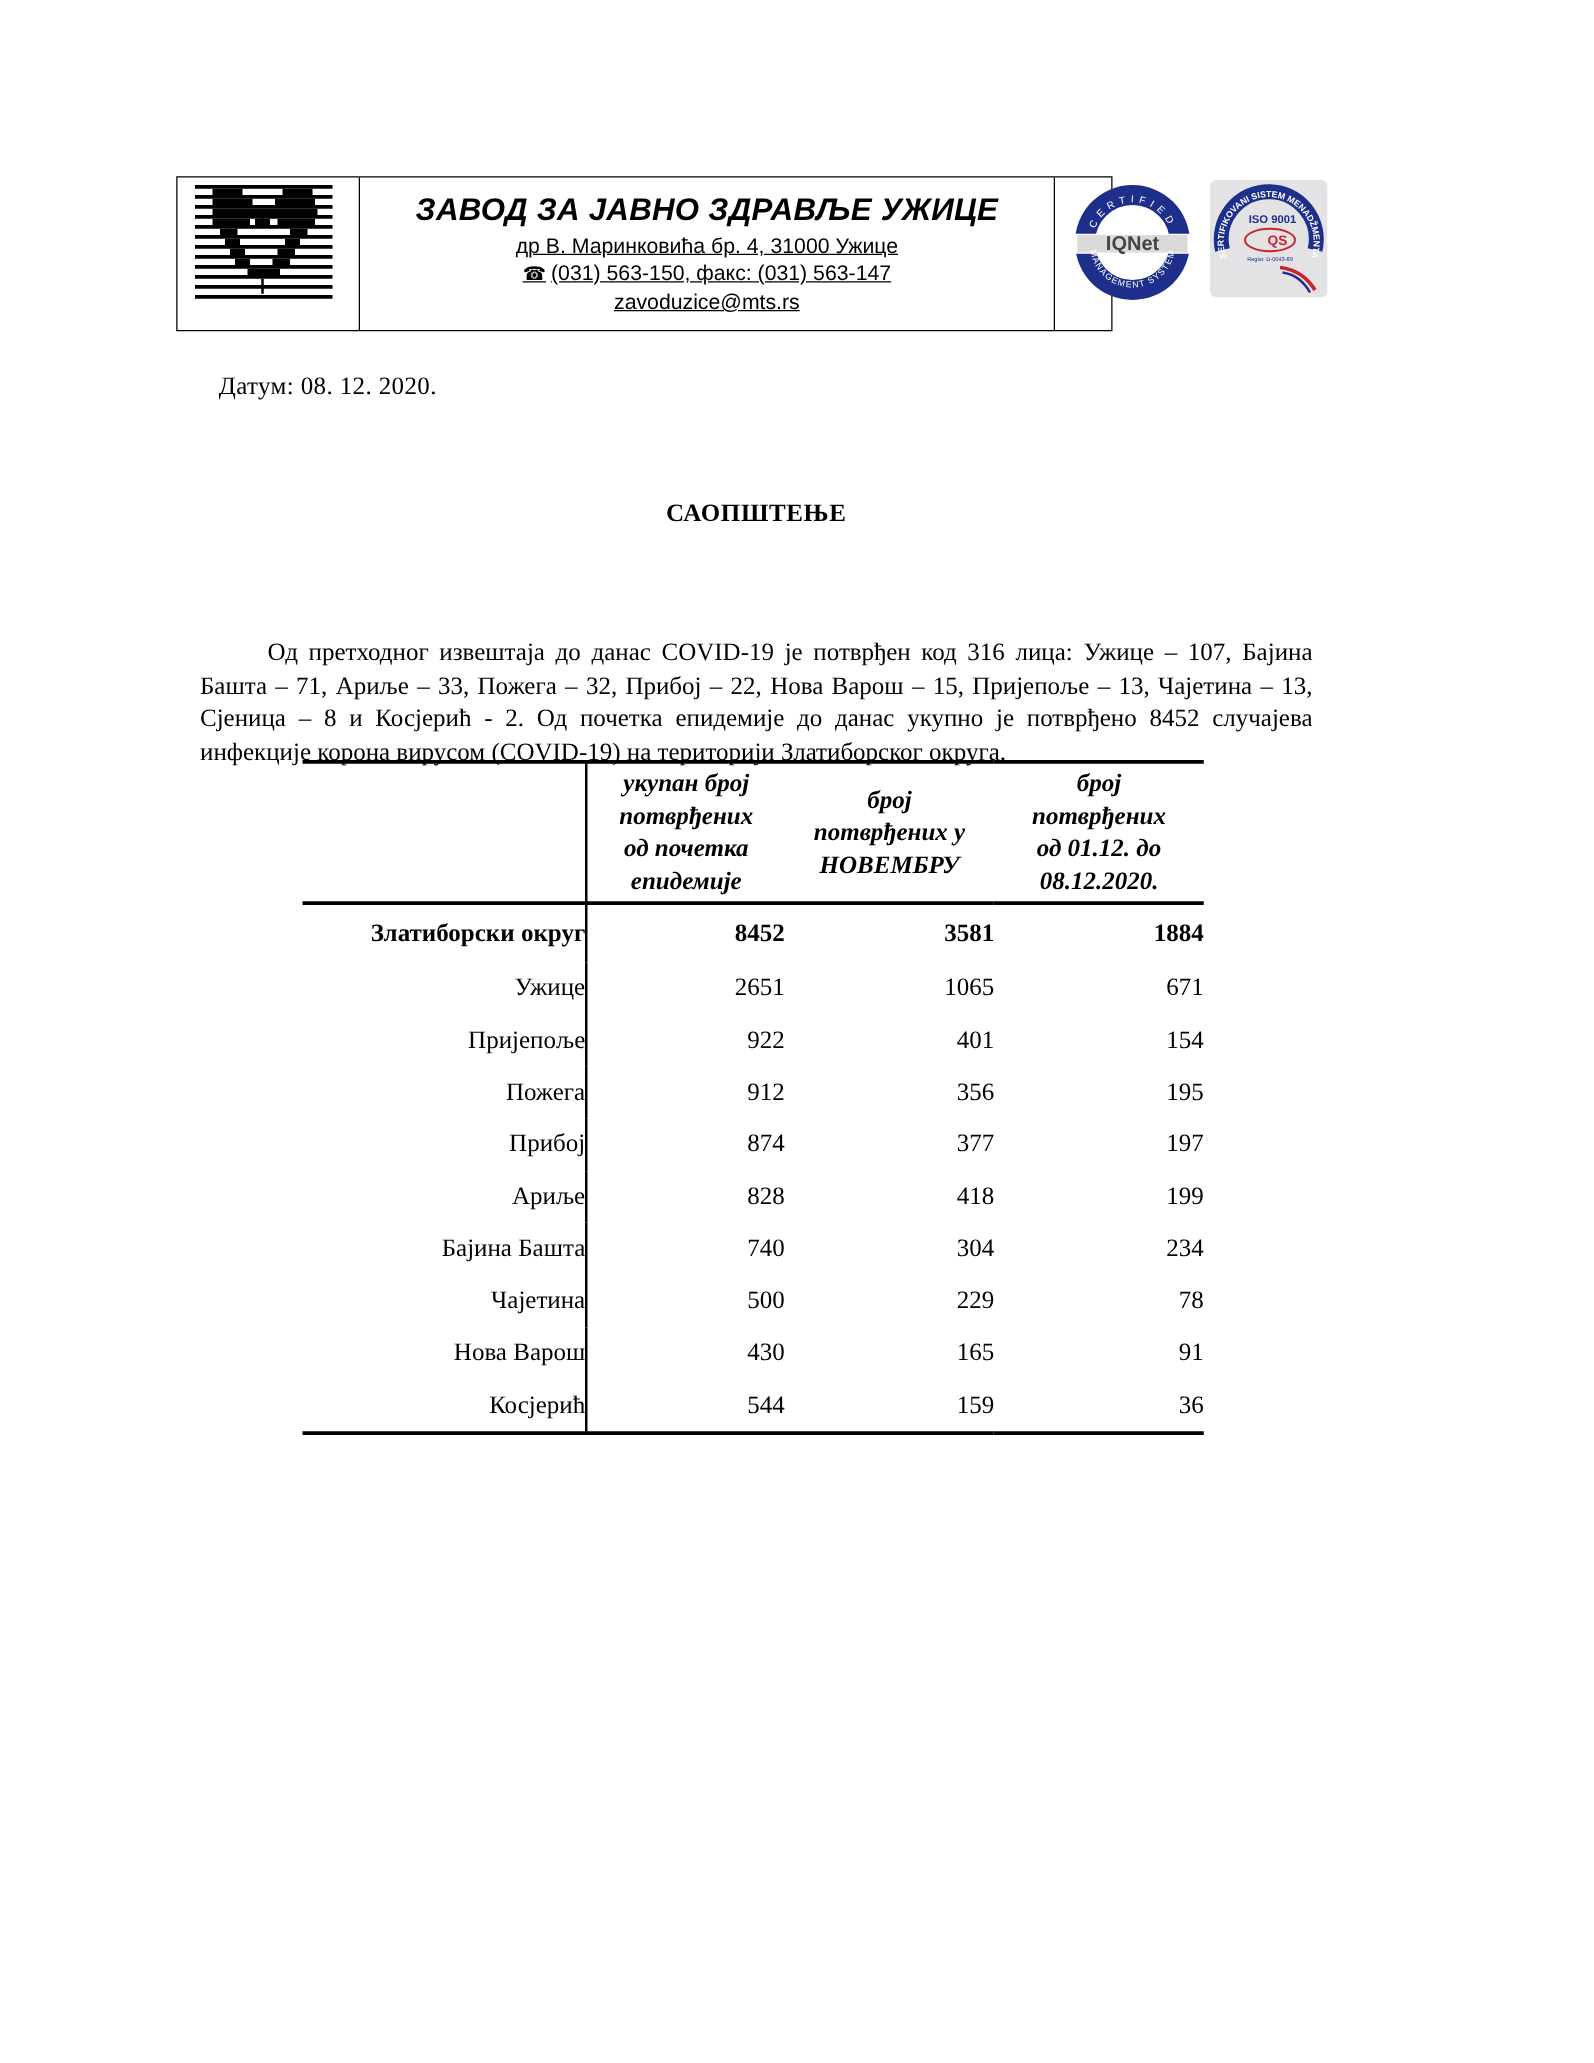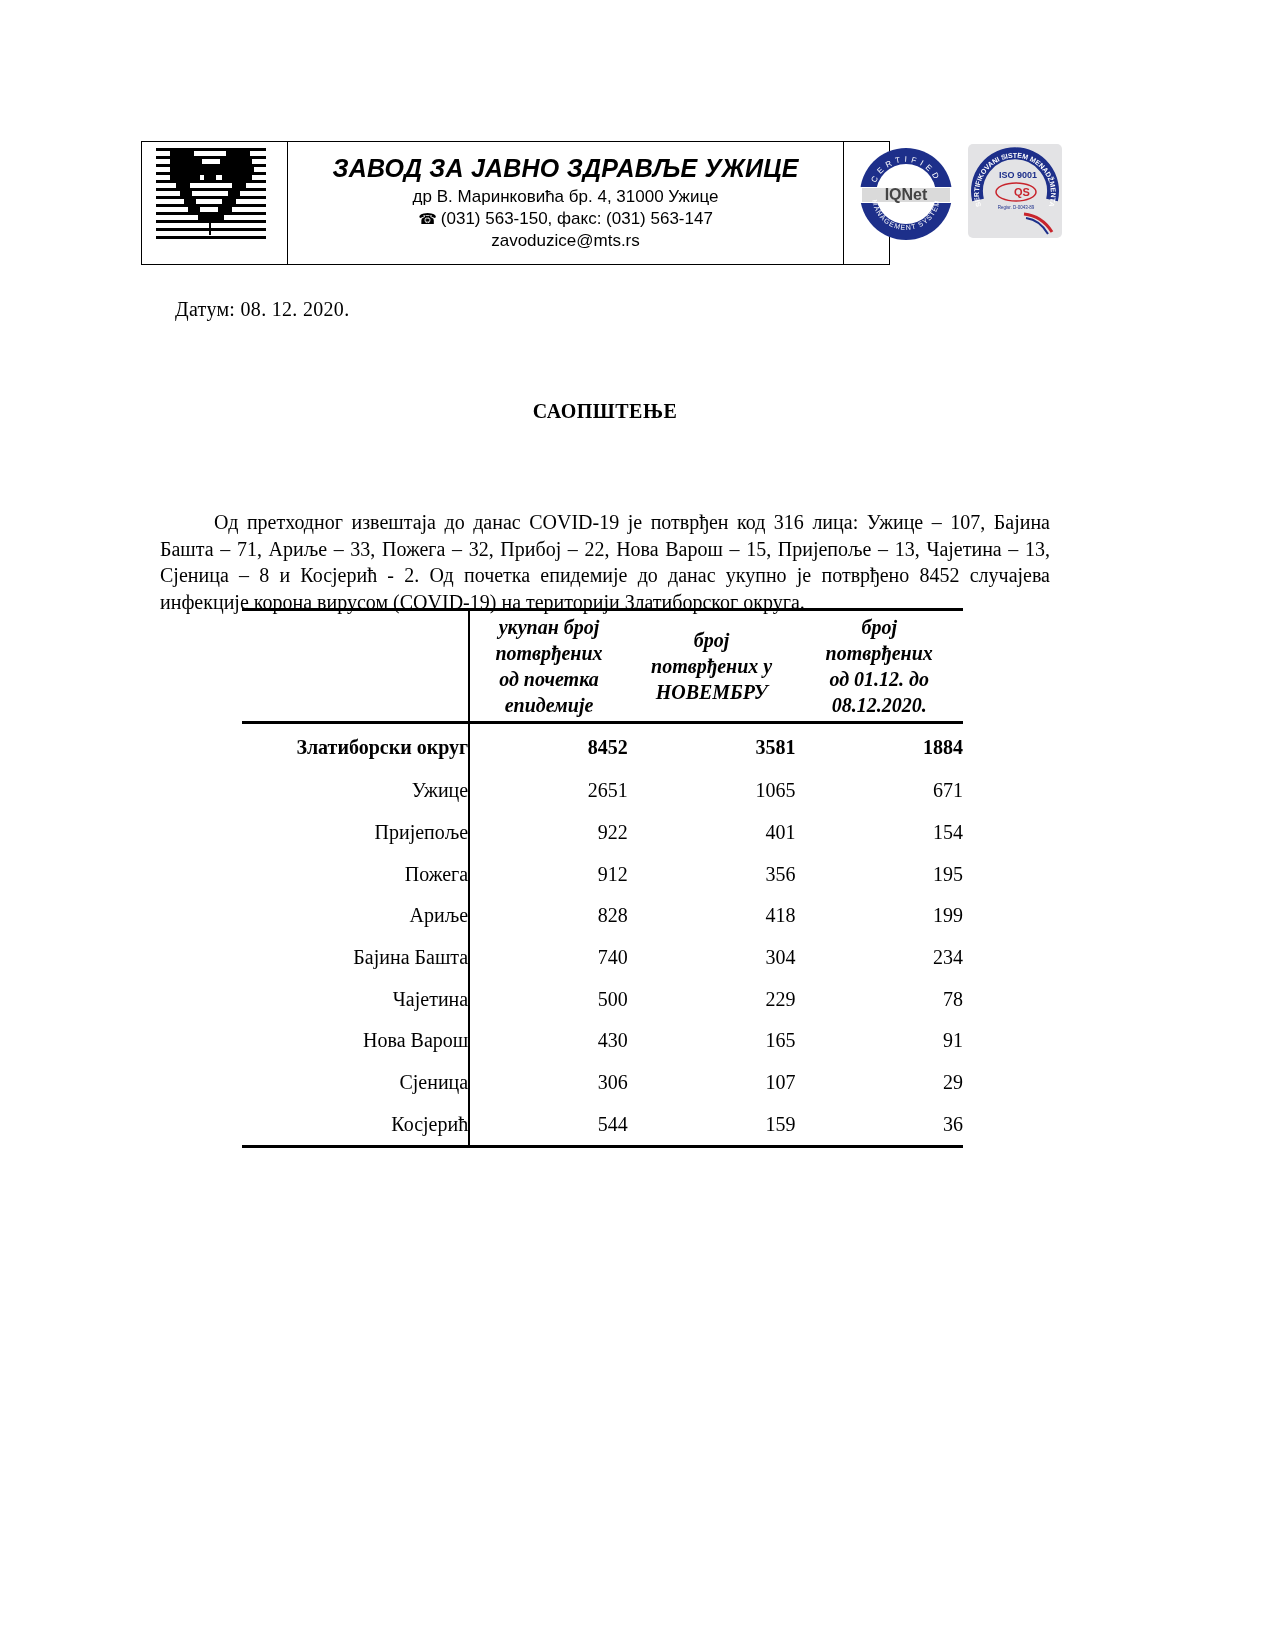--- a/index.html
+++ b/index.html
@@ -7,21 +7,21 @@
          font-family: "Liberation Serif", serif; color: #000; }
 
   
   .letterhead { position: absolute; left: 141px; top: 141px; width: 749px; height: 124px;
                 border: 1px solid #000; box-sizing: border-box; display: flex; }
   .lh-logo { width: 145px; border-right: 1px solid #000; position: relative; }
   .lh-center { width: 555px; border-right: 1px solid #000; text-align: center;
                font-family: "Liberation Sans", sans-serif; }
   .lh-badges { flex: 1; position: relative; }
   .lh-title { font-size: 25px; font-weight: bold; font-style: italic; margin-top: 12px; letter-spacing: 0.2px; }
-  .lh-line { font-size: 17px; line-height: 22px; }
+  .lh-line { font-size: 17px; line-height: 22px; text-decoration: underline; }
   .lh-line.first { margin-top: 3px; }
   .phone-icon { font-size: 15px; margin-right: 4px; }
 
   .logo-svg { position: absolute; left: 14px; top: 4px; }
   .badge-iqnet { position: absolute; left: 14px; top: 4px; }
   .badge-iso { position: absolute; left: 124px; top: 2px; }
 
   .date-line { position: absolute; left: 160px; top: 298px; font-size: 20px; letter-spacing: 0.3px; margin-left: 15px; }
   .doc-title { position: absolute; left: 0; width: 1210px; top: 400px; text-align: center;
                font-size: 20px; font-weight: bold; letter-spacing: 0.5px; }
@@ -165,20 +165,26 @@
       <td>401</td>
       <td>154</td>
     </tr>
     <tr>
       <td class="col-name">Пожега</td>
       <td>912</td>
       <td>356</td>
       <td>195</td>
     </tr>
     <tr>
+      <td class="col-name">Прибој</td>
+      <td>874</td>
+      <td>377</td>
+      <td>197</td>
+    </tr>
+    <tr>
       <td class="col-name">Ариље</td>
       <td>828</td>
       <td>418</td>
       <td>199</td>
     </tr>
     <tr>
       <td class="col-name">Бајина Башта</td>
       <td>740</td>
       <td>304</td>
       <td>234</td>
@@ -189,25 +195,19 @@
       <td>229</td>
       <td>78</td>
     </tr>
     <tr>
       <td class="col-name">Нова Варош</td>
       <td>430</td>
       <td>165</td>
       <td>91</td>
     </tr>
     <tr>
-      <td class="col-name">Сјеница</td>
-      <td>306</td>
-      <td>107</td>
-      <td>29</td>
-    </tr>
-    <tr>
       <td class="col-name">Косјерић</td>
       <td>544</td>
       <td>159</td>
       <td>36</td>
     </tr>
   </tbody>
 </table>
 
 </body></html>

